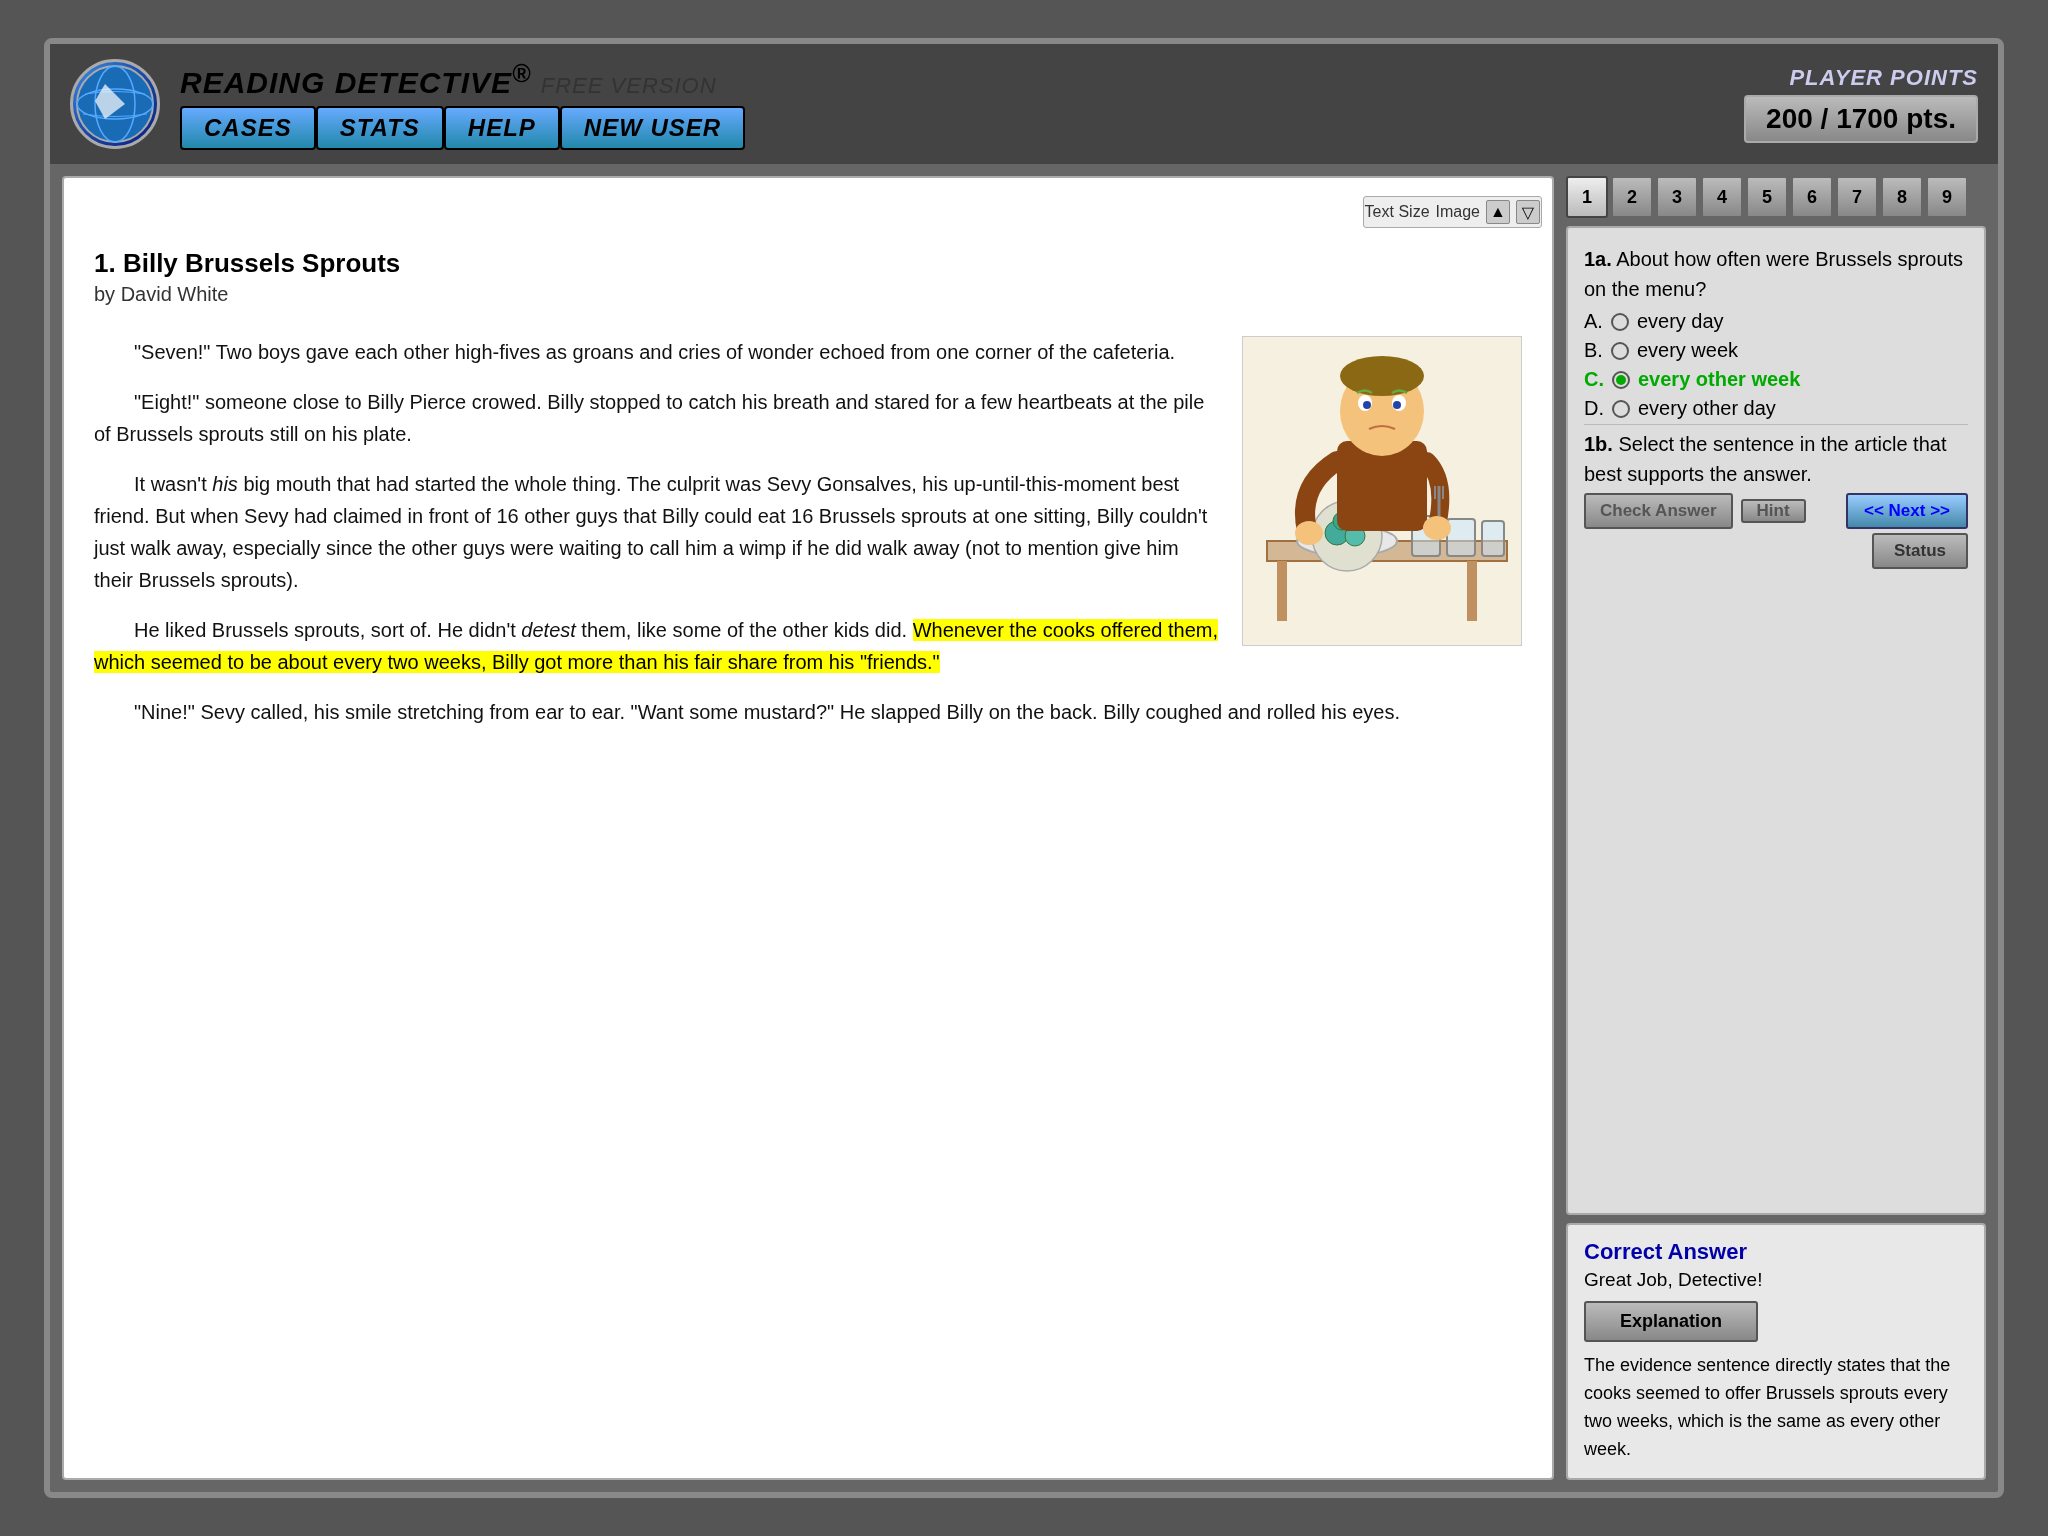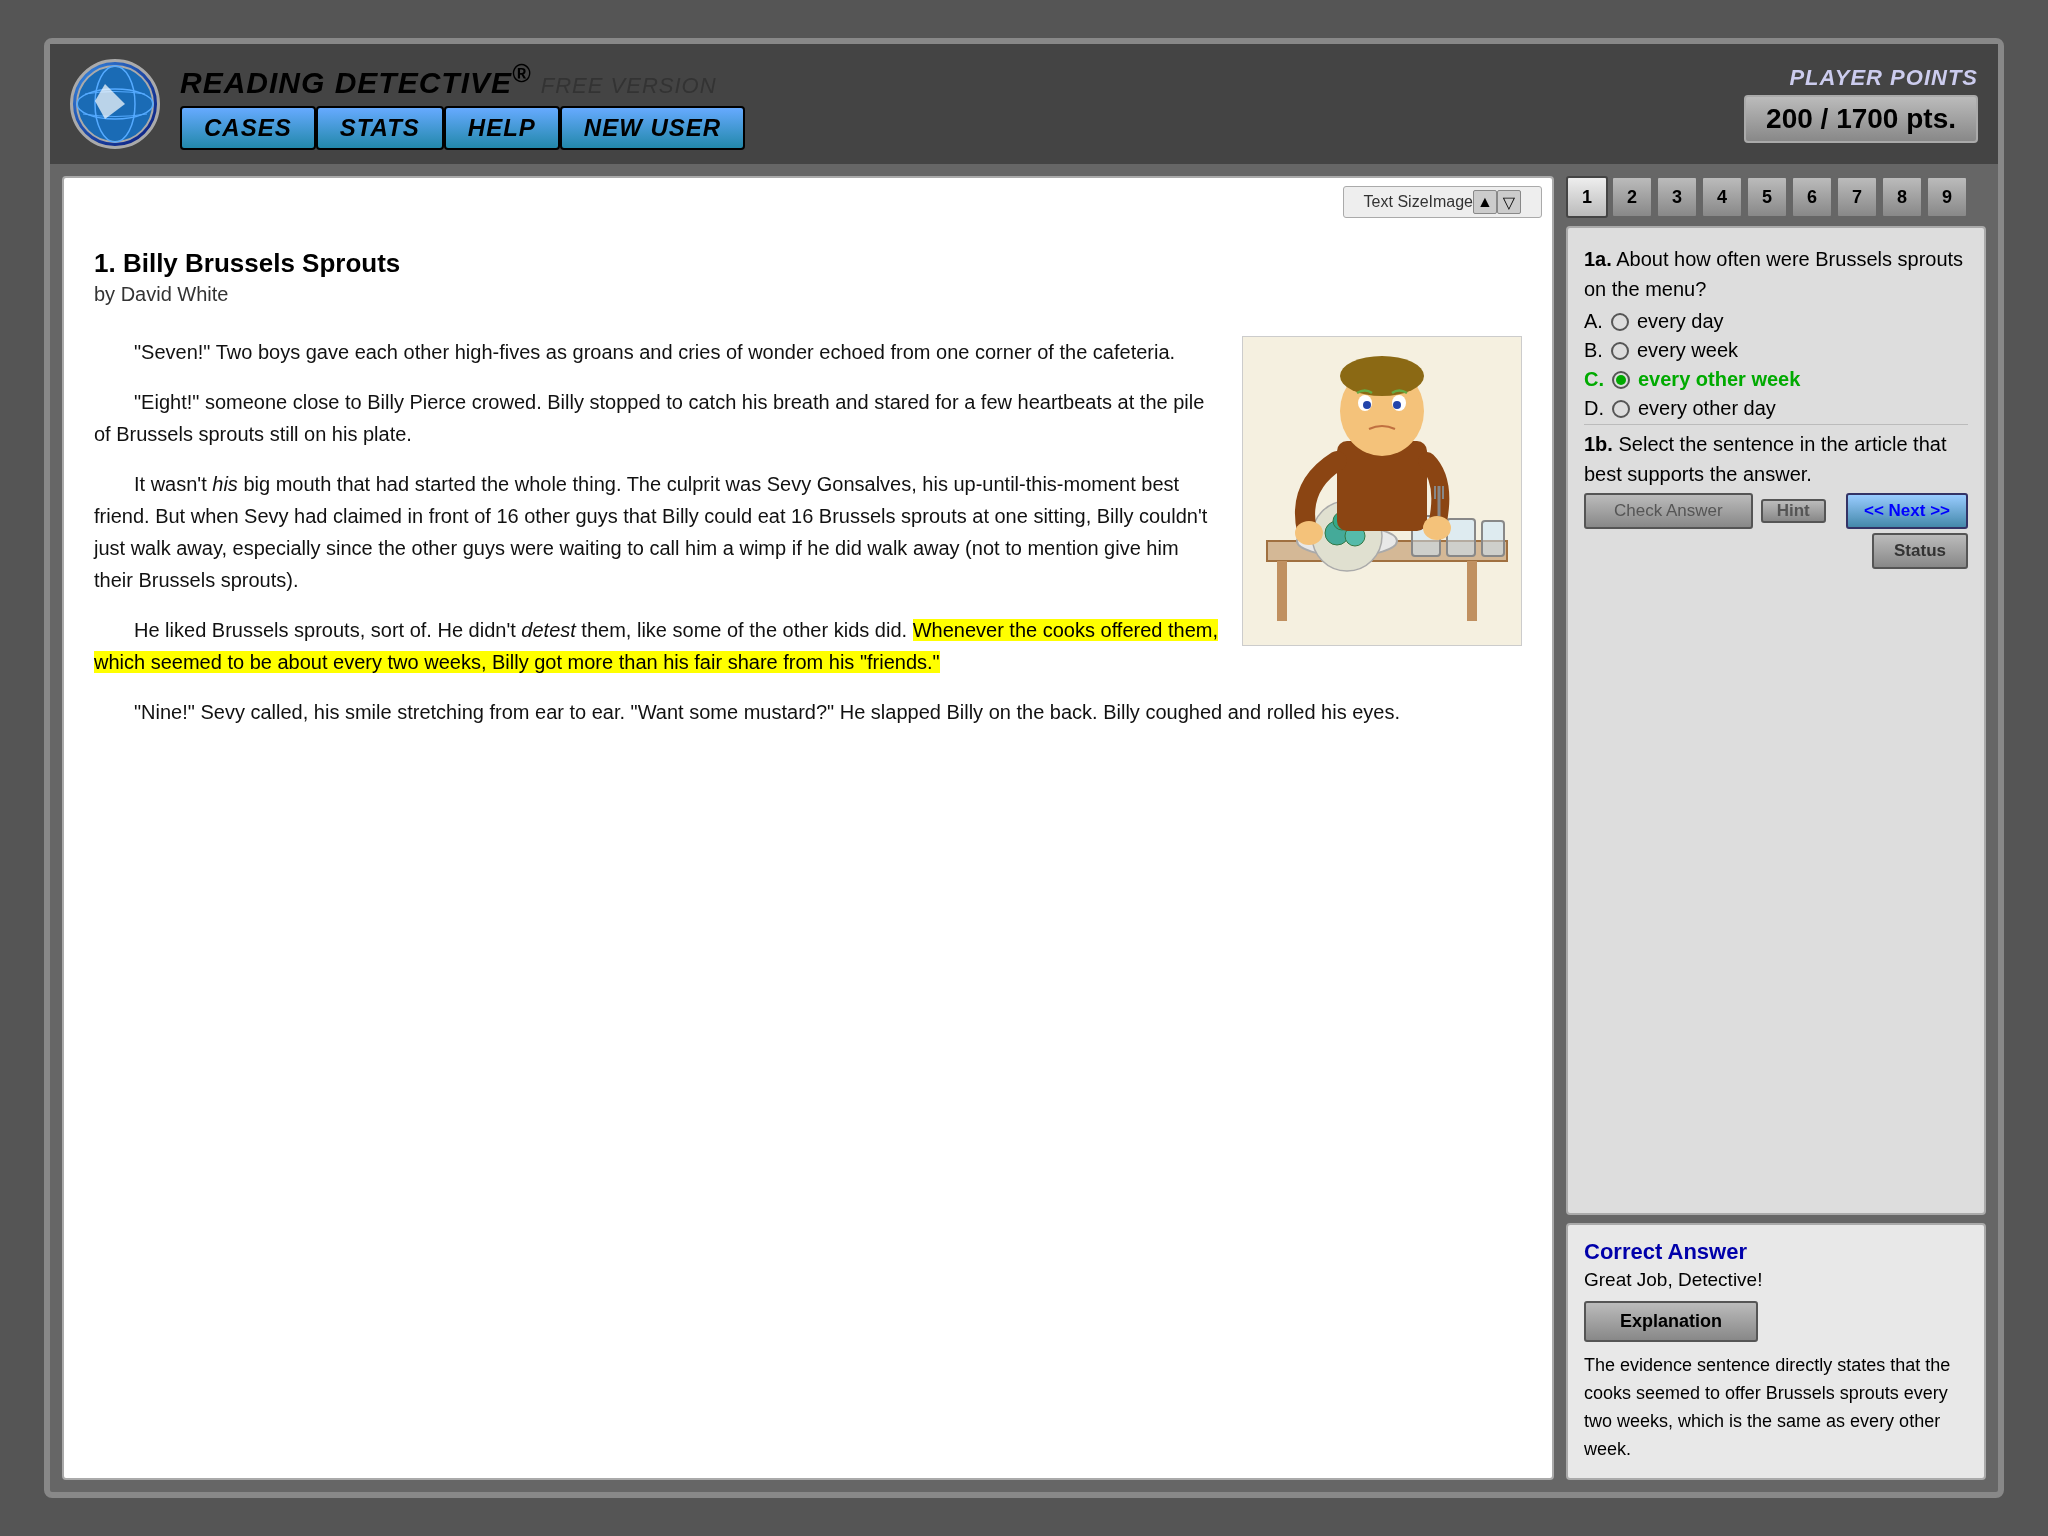--- a/index.html
+++ b/index.html
@@ -119,26 +119,27 @@
       flex: 1;
       background: #fff;
       border: 2px solid #aaa;
       border-radius: 4px;
       padding: 20px 30px;
       overflow-y: auto;
       position: relative;
     }
     .text-size-bar {
       position: absolute;
-      top: 8px;
+      top: 18px;
       right: 10px;
       display: flex;
       align-items: center;
+      gap: 6px;
       border: 1px solid #aaa;
-      padding: 3px 20px;
+      padding: 3px 1px;
       background: #eee;
       border-radius: 3px;
       font-size: 16px;
     }
     .text-size-bar span { font-size: 16px; color: #333; }
     .ts-btn {
       background: #ccc;
       border: 1px solid #888;
       border-radius: 2px;
       cursor: pointer;
@@ -274,23 +275,23 @@
     .check-hint-row {
       display: flex;
       align-items: center;
       gap: 8px;
       margin-top: 4px;
     }
     .check-btn {
       background: linear-gradient(to bottom, #bbb, #888);
       border: 2px solid #555;
       border-radius: 3px;
-      padding: 6px 28px;
+      padding: 6px 14px;
       font-size: 17px;
-      font-weight: normal;
+      font-weight: bold;
       cursor: pointer;
       color: #555;
     }
     .hint-btn {
       background: linear-gradient(to bottom, #bbb, #888);
       border: 2px solid #555;
       border-radius: 3px;
       padding: 0 14px;
       font-size: 17px;
       font-weight: bold;

